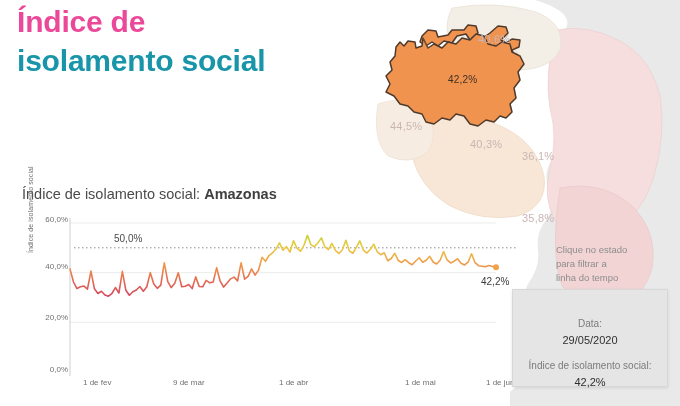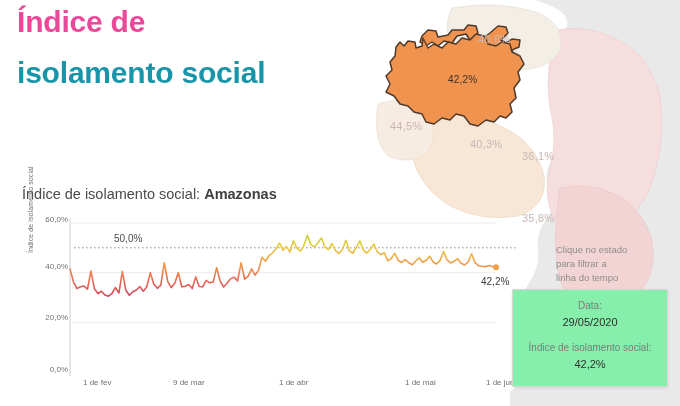--- a/index.html
+++ b/index.html
@@ -20,21 +20,21 @@
   }
   .map-pct.faint{color:#c9b6b4;}
   .map-pct.sel{color:#3f3027;font-size:10px;}
 
   
   .headline{position:absolute;left:17px;top:5px;line-height:1.12;}
   .headline .l1{
     font-size:30px;font-weight:bold;color:#ec4899;letter-spacing:-.2px;
   }
   .headline .l2{
-    font-size:30px;font-weight:bold;color:#1895a8;letter-spacing:-.2px;margin-top:17px;
+    font-size:30px;font-weight:bold;color:#1895a8;letter-spacing:-.2px;margin-top:5px;
   }
 
   
   .chart-title{
     position:absolute;left:22px;top:186px;font-size:14.5px;color:#4a4a4a;white-space:nowrap;
   }
   .chart-title b{color:#404040;font-weight:bold;text-align:center;}
 
   .chart-box{position:absolute;left:22px;top:210px;width:520px;height:186px;}
   .chart-svg{display:block;}
@@ -52,23 +52,23 @@
 
   
   .hint{
     position:absolute;right:14px;top:243px;width:110px;
     text-align:left;font-size:9.5px;color:#8d8d8d;line-height:1.45;
   }
 
   
   .tooltip{
     position:absolute;left:512px;top:289px;width:156px;height:98px;
-    background:#86efac;border:1px solid #d8d8d8;
+    background:#e5e5e5;border:1px solid #d8d8d8;
     box-shadow:0 1px 3px rgba(0,0,0,.10);
-    text-align:center;box-sizing:border-box;padding-top:9px;
+    text-align:center;box-sizing:border-box;padding-top:27px;
   }
   .tt-row{font-size:10px;color:#7b7b7b;line-height:1.45;}
   .tt-val{font-size:11px;color:#2f2f2f;line-height:1.5;}
   .tt-gap{height:11px;}
 </style>
 </head>
 <body>
 
 <div id="stage">
 

